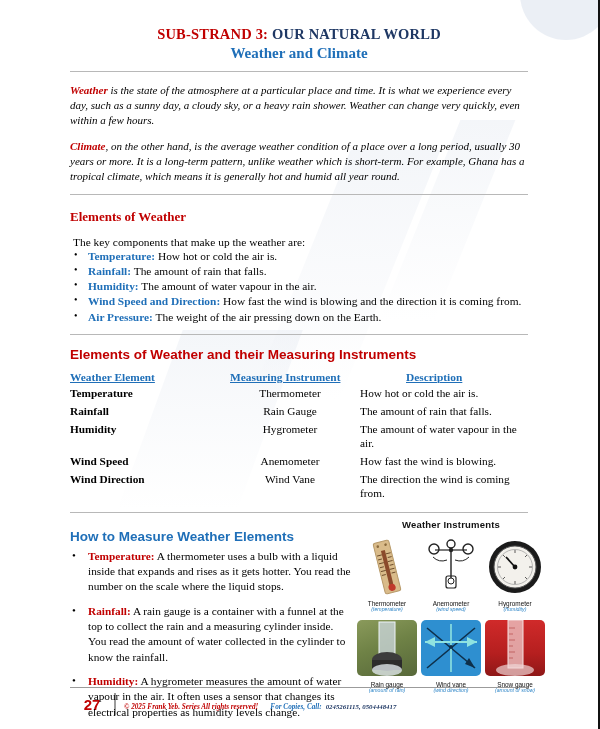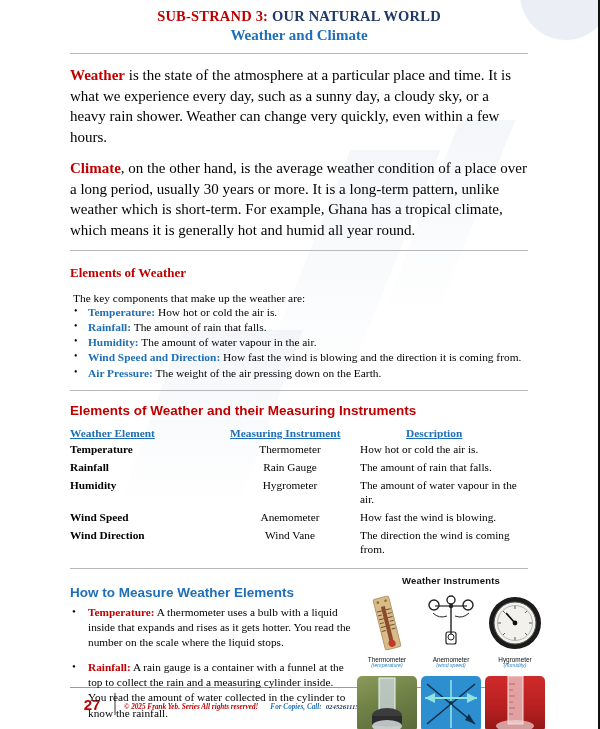--- a/index.html
+++ b/index.html
@@ -43,21 +43,21 @@
   .wm-b1 { left: 300px; top: 150px; width: 90px; height: 250px; transform: skewX(-22deg); }
   .wm-b2 { left: 420px; top: 120px; width: 55px; height: 200px; transform: skewX(-22deg); }
   .wm-b3 { left: 150px; top: 330px; width: 120px; height: 180px; transform: skewX(-20deg); }
 
   .content {
     position: relative;
     padding: 0 70px 0 70px;
     z-index: 2;
   }
 
-  .title-block { text-align: center; padding-top: 7px; }
+  .title-block { text-align: center; padding-top: 25px; }
   .title-main {
     font-weight: bold;
     font-size: 14.5px;
     letter-spacing: .2px;
     line-height: 1.25;
   }
   .t-red { color: #c00000; }
   .t-darkblue { color: #1f3864; }
   .title-sub {
     font-weight: bold;
@@ -66,24 +66,25 @@
     margin-top: 2px;
   }
 
   hr.div {
     border: 0;
     border-top: 1px solid #b8b8b8;
     margin: 9px 0 0 0;
   }
 
   p.para {
-    font-size: 15px;
+    font-size: 11px;
     line-height: 1.37;
     margin: 11px 0 0 0;
     text-align: left;
+    font-style: italic;
   }
   .lead-red { color: #c00000; font-weight: bold; }
 
   h2.sec-red-serif {
     color: #c00000;
     font-size: 13px;
     font-weight: bold;
     margin: 14px 0 0 0;
     font-family: "Liberation Serif", "DejaVu Serif", serif;
   }

